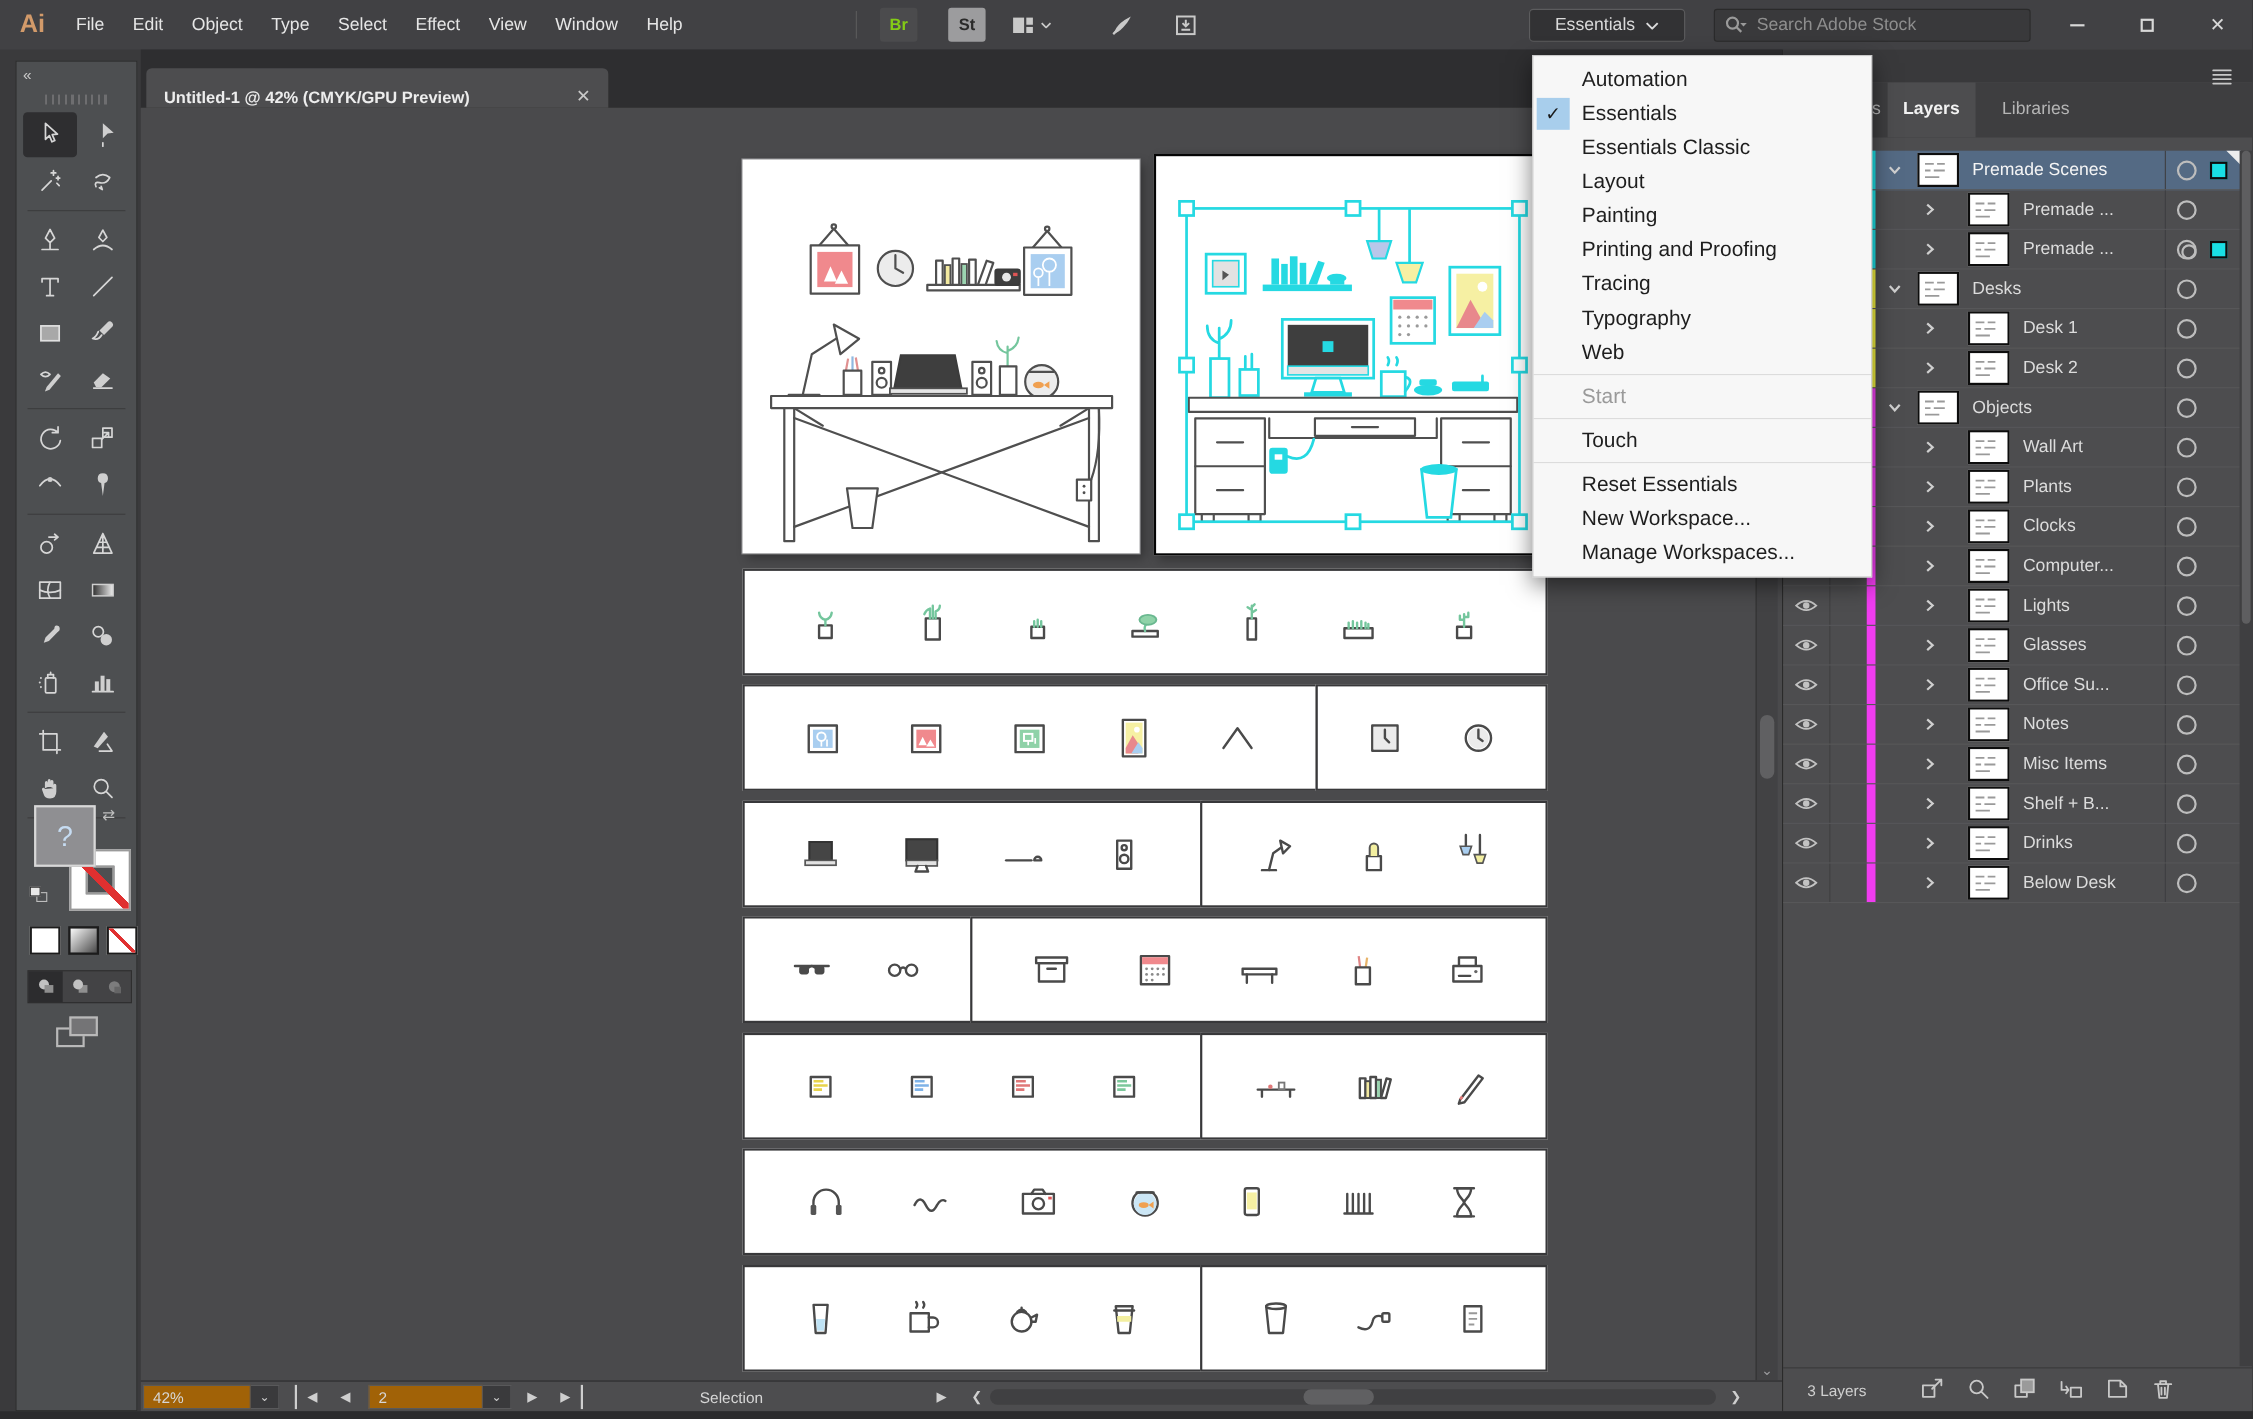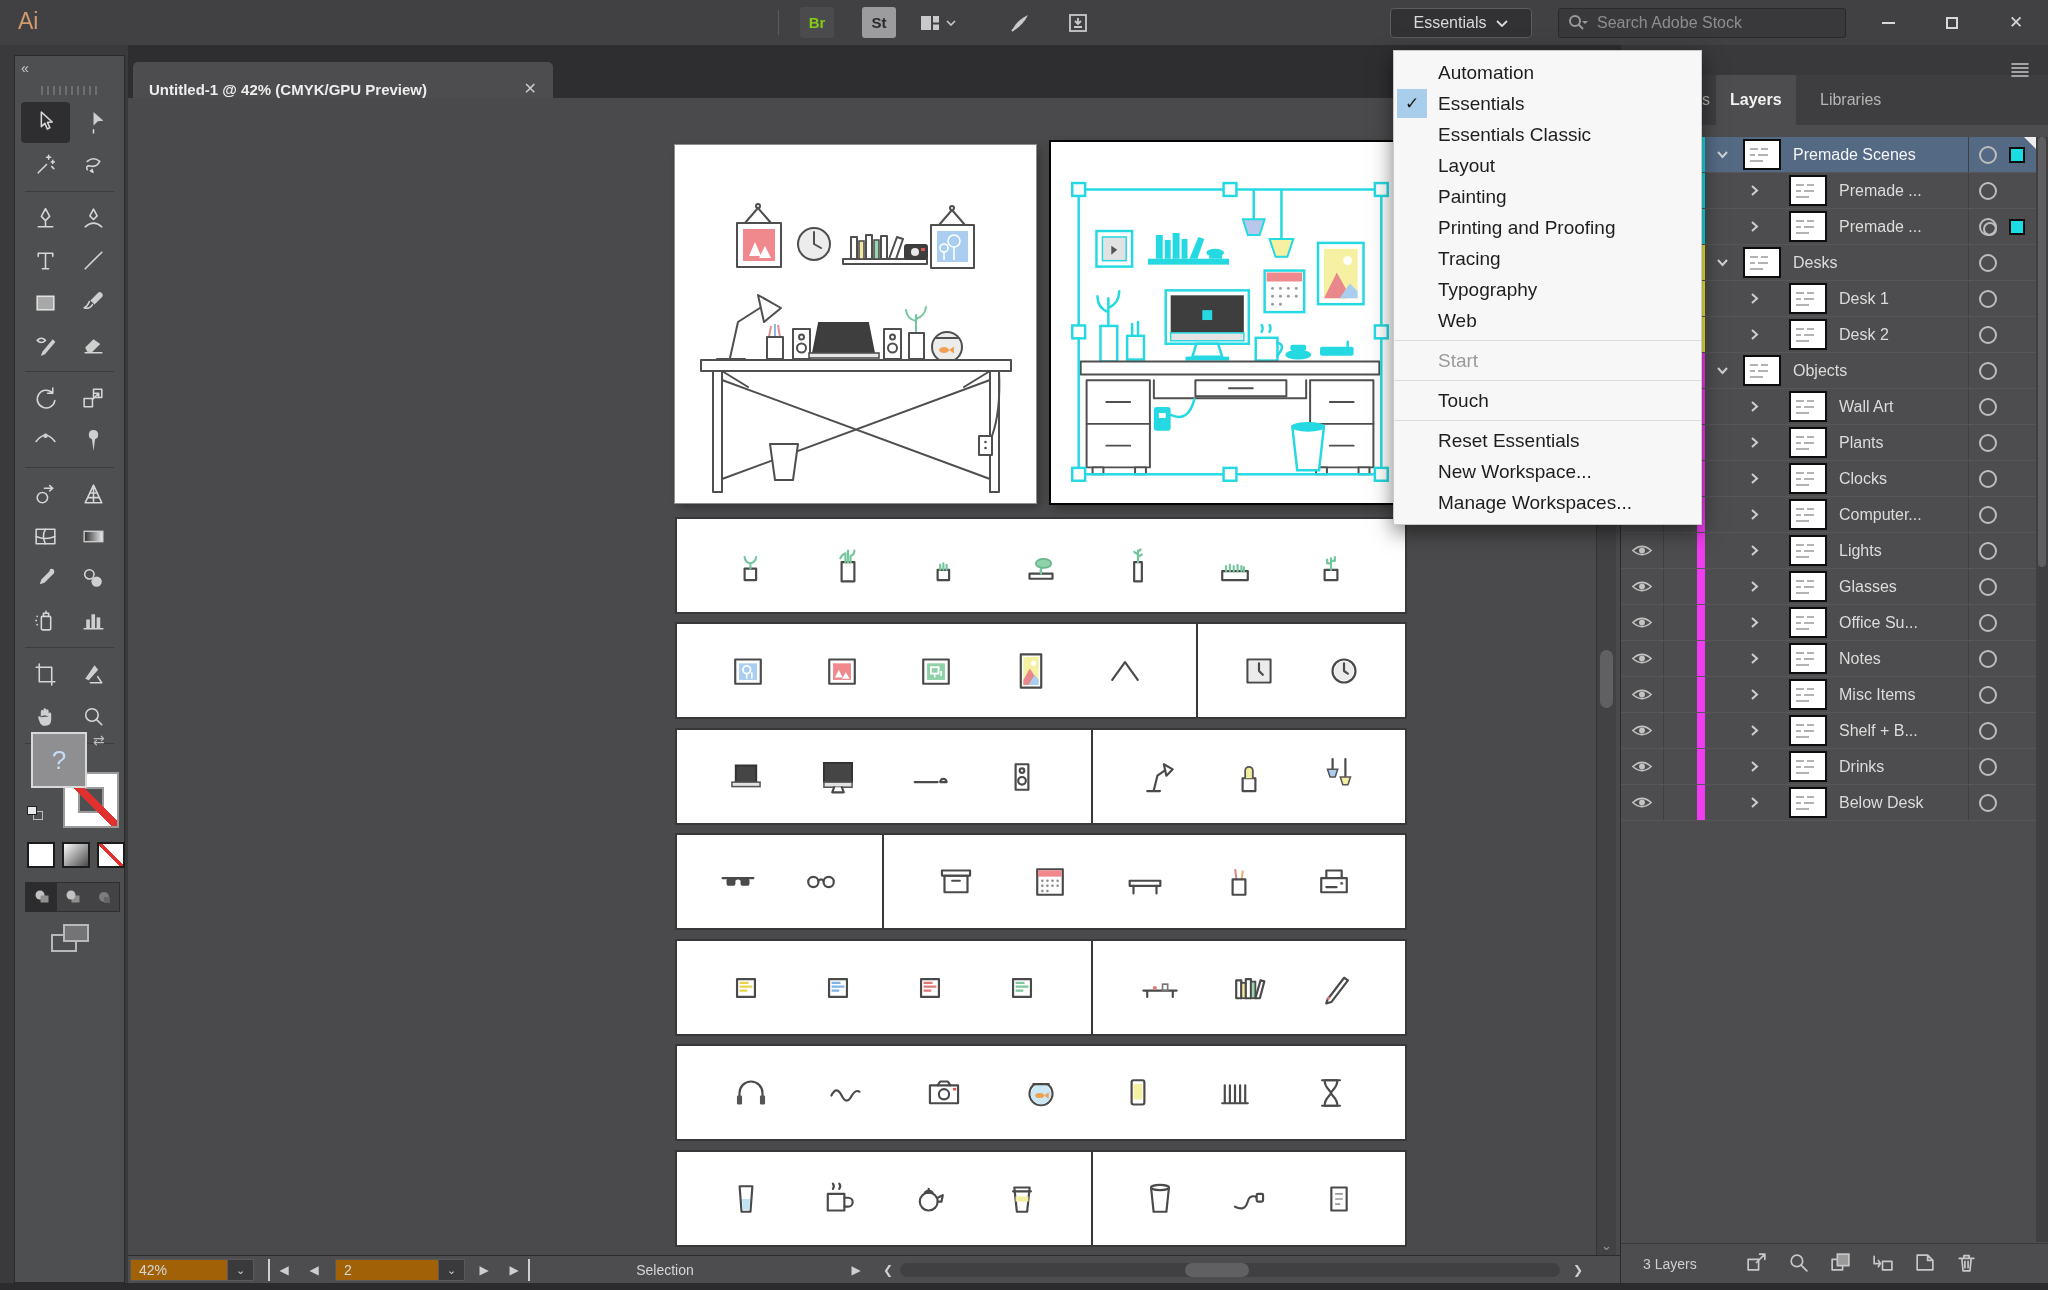--- a/index.html
+++ b/index.html
@@ -2,21 +2,21 @@
 <html><head>
 <meta charset="utf-8">
 <style>
   html,body{margin:0;padding:0;background:#1e1e1e}
   *{box-sizing:border-box}
   .app{position:relative;width:2048px;height:1290px;background:#3A3A3C;overflow:hidden;
        font-family:"Liberation Sans",sans-serif;-webkit-font-smoothing:antialiased}
 
   
   .menubar{position:absolute;left:0;top:0;width:2048px;height:45px;background:#414144;color:#E6E6E6;font-size:16px}
-  .logo{position:absolute;left:18px;top:8px;font-size:23px;font-weight:normal;color:#D29A6A}
+  .logo{position:absolute;left:18px;top:8px;font-size:23px;font-weight:bold;color:#D29A6A}
   .mnav{position:absolute;left:56px;top:0;height:45px;display:flex;align-items:center}
   .mitem{padding:0 13px;cursor:default}
   .mb-sep{position:absolute;left:778px;top:10px;width:1px;height:25px;background:#5B5B5D}
   .sq-btn{position:absolute;top:7px;width:34px;height:31px;border:none;border-radius:3px;font-size:15px;font-weight:bold;
           display:flex;align-items:center;justify-content:center;font-family:"Liberation Sans",sans-serif}
   .sq-btn.br{left:800px;background:#4B4B4D;color:#84cc16}
   .sq-btn.st{left:862px;background:#9C9C9E;color:#2A2A2A}
   .ic-btn{position:absolute;top:7px;height:31px;background:none;border:none;display:flex;align-items:center;gap:4px;color:#C9C9C9}
   .ic-btn svg{width:24px;height:24px}
   .ws-btn{position:absolute;left:1390px;top:8px;width:142px;height:30px;background:#323234;border:1px solid #5C5C5E;border-radius:4px;
@@ -151,20 +151,31 @@
 
   .bottomedge{position:absolute;left:0;top:1283px;width:2048px;height:7px;background:#2B2B2D}
 </style>
 </head>
 <body>
 
 <div class="app">
 
   <header class="menubar">
     <span class="logo">Ai</span>
+    <nav class="mnav" id="mnav">
+        <span class="mitem">File</span>
+        <span class="mitem">Edit</span>
+        <span class="mitem">Object</span>
+        <span class="mitem">Type</span>
+        <span class="mitem">Select</span>
+        <span class="mitem">Effect</span>
+        <span class="mitem">View</span>
+        <span class="mitem">Window</span>
+        <span class="mitem">Help</span>
+      </nav>
     <span class="mb-sep"></span>
     <button class="sq-btn br">Br</button>
     <button class="sq-btn st">St</button>
     <button class="ic-btn" style="left:912px">
       <svg viewBox="0 0 24 24">
           <rect x="3" y="5" width="10" height="14" fill="#C9C9C9"></rect>
           <rect x="15" y="5" width="6" height="6.5" fill="#C9C9C9"></rect>
           <rect x="15" y="13.5" width="6" height="5.5" fill="#C9C9C9"></rect>
         </svg>
       <svg viewBox="0 0 10 6" style="width:10px;height:6px">

